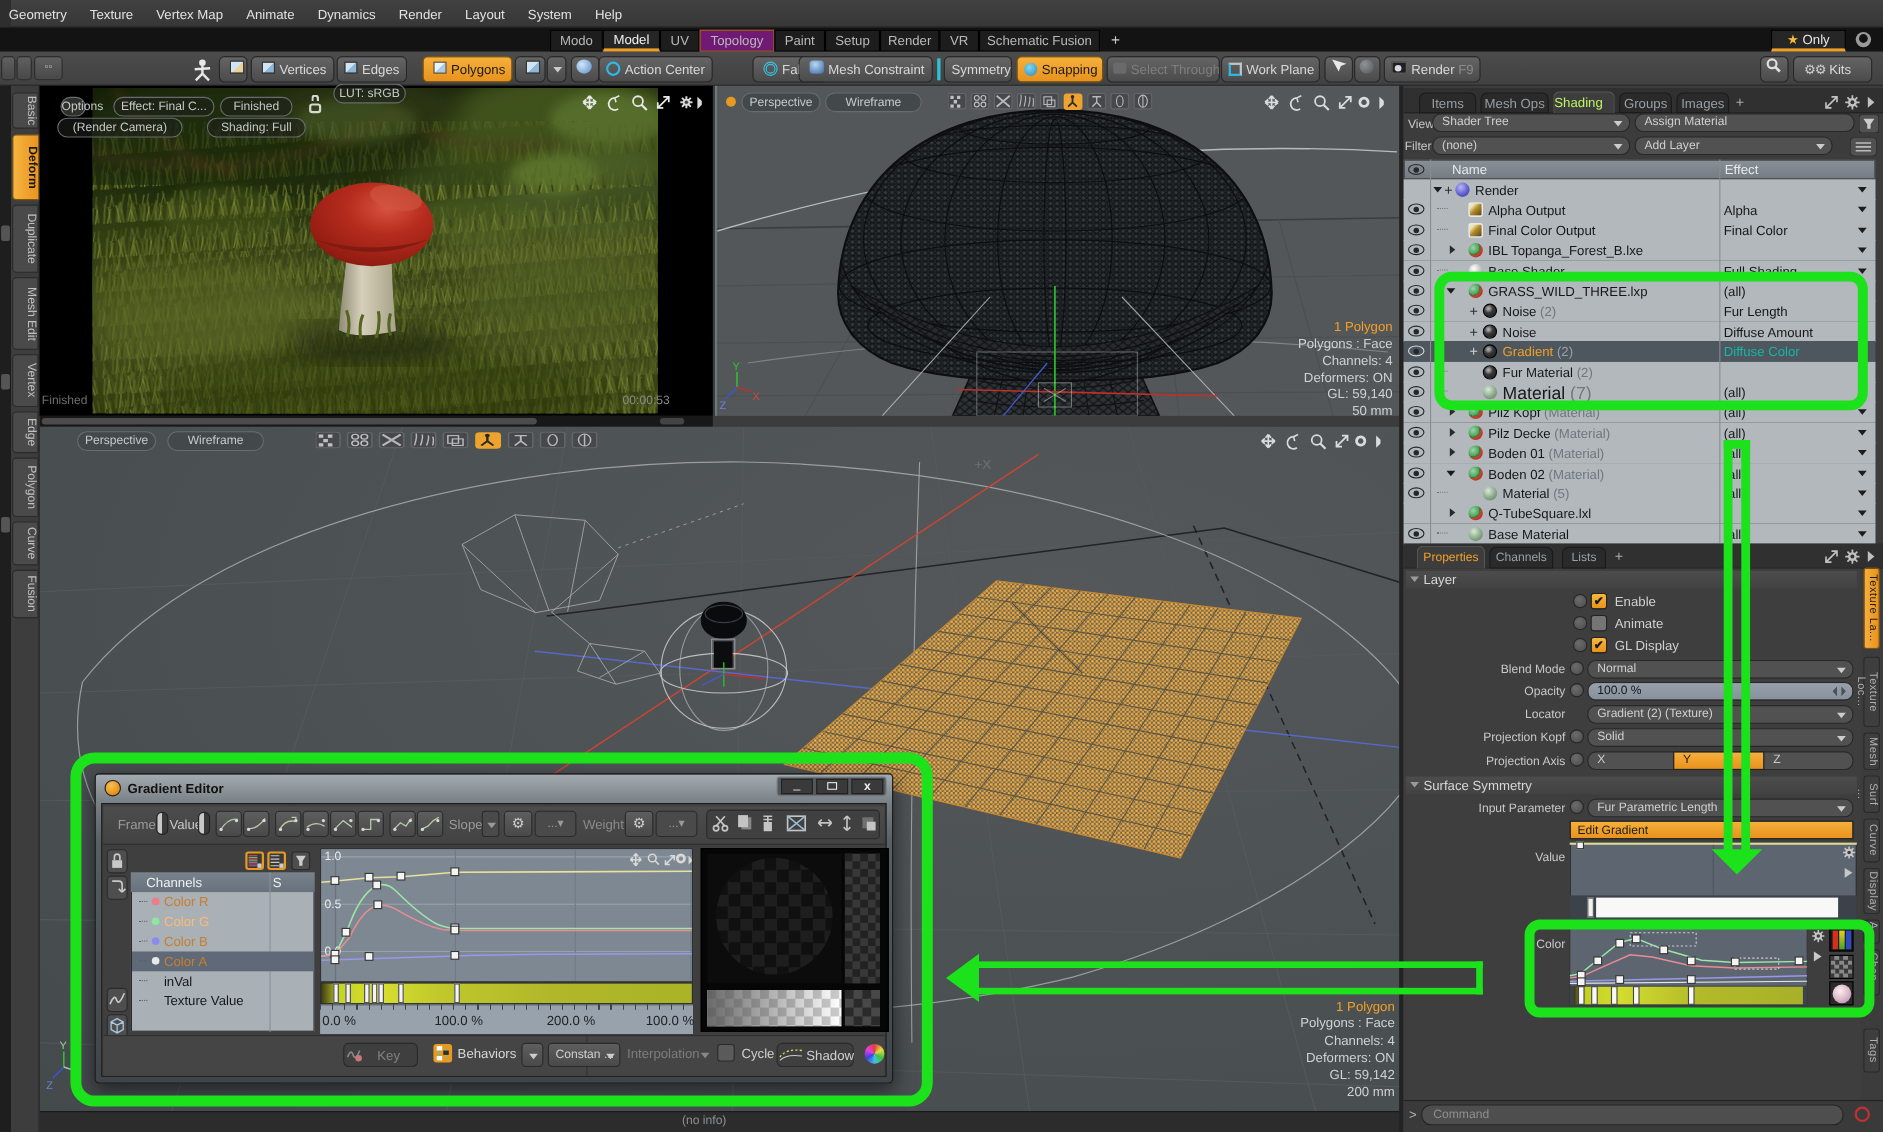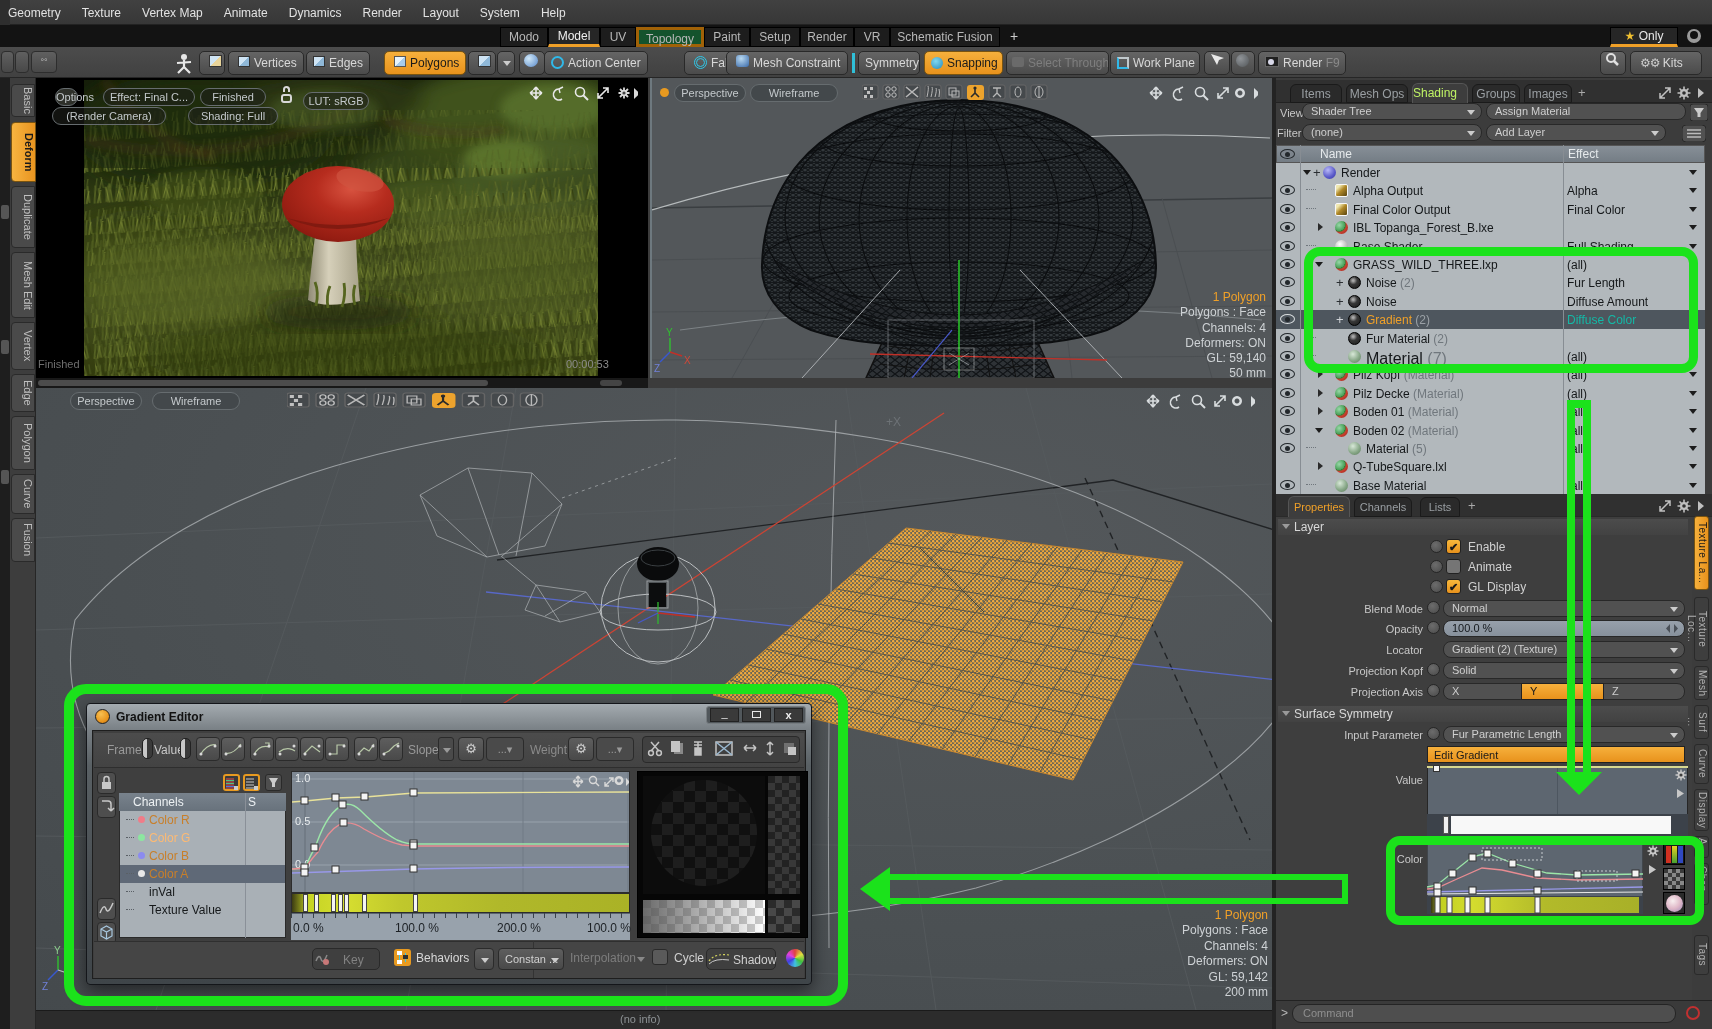--- a/index.html
+++ b/index.html
@@ -24,21 +24,21 @@
 <div class="a" style="left:0;top:0;width:10px;height:25px;background:#2e2e2e"></div>
 <div class="a" style="left:8px;top:6px;color:#e2e2e2;font-size:12px">
 <span style="margin-right:21px">Geometry</span><span style="margin-right:21px">Texture</span><span style="margin-right:21px">Vertex Map</span><span style="margin-right:21px">Animate</span><span style="margin-right:21px">Dynamics</span><span style="margin-right:21px">Render</span><span style="margin-right:21px">Layout</span><span style="margin-right:21px">System</span><span>Help</span></div>
 
 <div class="a" style="left:0;top:25px;width:1712px;height:22px;background:#131313"></div>
 <div id="tabs">
 <div class="a" style="left:500px;top:27px;height:20px;display:flex">
 <div style="width:48px;background:#1d1d1d;border:1px solid #000;color:#b8b8b8;font-size:12px;text-align:center;line-height:18px">Modo</div>
 <div style="width:52px;background:#262626;border:1px solid #000;border-bottom:3px solid #f0a028;color:#f0f0f0;font-size:12px;text-align:center;line-height:16px">Model</div>
 <div style="width:36px;background:#1d1d1d;border:1px solid #000;color:#b8b8b8;font-size:12px;text-align:center;line-height:18px">UV</div>
-<div style="width:68px;background:#14532d;border:3px solid #a16207;color:#b8b8b8;font-size:12px;text-align:center;line-height:18px">Topology</div>
+<div style="width:68px;background:#701a75;border:1px solid #a16207;color:#b8b8b8;font-size:12px;text-align:center;line-height:18px">Topology</div>
 <div style="width:46px;background:#1d1d1d;border:1px solid #000;color:#b8b8b8;font-size:12px;text-align:center;line-height:18px">Paint</div>
 <div style="width:50px;background:#1d1d1d;border:1px solid #000;color:#b8b8b8;font-size:12px;text-align:center;line-height:18px">Setup</div>
 <div style="width:54px;background:#1d1d1d;border:1px solid #000;color:#b8b8b8;font-size:12px;text-align:center;line-height:18px">Render</div>
 <div style="width:36px;background:#1d1d1d;border:1px solid #000;color:#b8b8b8;font-size:12px;text-align:center;line-height:18px">VR</div>
 <div style="width:110px;background:#1d1d1d;border:1px solid #000;color:#b8b8b8;font-size:12px;text-align:center;line-height:18px">Schematic Fusion</div>
 <div style="width:28px;color:#cccccc;font-size:14px;text-align:center;line-height:18px">+</div>
 </div>
 <div class="a" style="left:1610px;top:27px;width:68px;height:20px;background:#262626;border:1px solid #000;border-bottom:3px solid #f0a028;color:#e8e8e8;font-size:12px;text-align:center;line-height:16px"><span style="color:#f0c030">★</span> Only</div>
 <div class="a" style="left:1687px;top:29px;width:14px;height:14px;border-radius:50%;background:#9a9a9a"></div>
 <div class="a" style="left:1690px;top:31px;width:8px;height:8px;border-radius:50%;background:#131313"></div>
@@ -173,21 +173,21 @@
 <ellipse cx="254" cy="124" rx="56" ry="38" fill="url(#cap)"></ellipse>
 <path d="M203 138 q51 14 102 0 q-24 11 -51 11 q-27 0 -51 -11 Z" fill="#811a10"></path>
 <ellipse cx="276" cy="100" rx="24" ry="11" fill="#d05540" opacity="0.65" transform="rotate(12 276 100)"></ellipse>
 <path d="M232 226 q3 -14 -1 -24 M244 228 q-2 -13 2 -22 M258 227 q4 -12 2 -24 M271 225 q-3 -10 0 -20 M282 222 q3 -9 0 -18" stroke="#55651f" stroke-width="2.8" fill="none"></path>
 </svg>
 <div class="pill" style="left:55px;top:88px;width:23px;background:rgba(58,60,52,.8)">Options</div>
 <div class="pill" style="left:103px;top:88px;width:92px;background:rgba(30,32,26,.6)">Effect: Final C...</div>
 <div class="pill" style="left:200px;top:88px;width:66px;background:rgba(30,32,26,.6)">Finished</div>
 <div class="a" style="left:281px;top:88px;width:11px;height:9px;border:2px solid #d8d8d8;border-radius:3px;margin-top:6px"></div>
 <div class="a" style="left:283px;top:86px;width:7px;height:6px;border:2px solid #d8d8d8;border-bottom:none;border-radius:4px 4px 0 0"></div>
-<div class="pill" style="left:303px;top:92px;width:66px;background:rgba(30,32,26,.6)">LUT: sRGB</div>
+<div class="pill" style="left:303px;top:76px;width:66px;background:rgba(30,32,26,.6)">LUT: sRGB</div>
 <div class="pill" style="left:52px;top:107px;width:114px;background:rgba(30,32,26,.6)">(Render Camera)</div>
 <div class="pill" style="left:188px;top:107px;width:90px;background:rgba(30,32,26,.6)">Shading: Full</div>
 <svg class="a" style="left:528px;top:84px" width="110" height="20">
 <g stroke="#e8e8e8" stroke-width="1.6" fill="none">
 <path d="M8 3 L8 15 M2 9 L14 9 M8 3 l-2.5 3 M8 3 l2.5 3 M8 15 l-2.5 -3 M8 15 l2.5 -3 M2 9 l3 -2.5 M2 9 l3 2.5 M14 9 l-3 -2.5 M14 9 l-3 2.5"></path>
 <path d="M31 5 a5.5 5.5 0 1 0 3 10"></path>
         <path d="M31 5 l4 -2 M31 5 l1 4" stroke-width="1.4"></path>
 <circle cx="52" cy="8" r="4.5"></circle>
         <path d="M55 11 L60 16" stroke-width="2"></path>
 <path d="M70 14 L80 4 M70 9 L70 14 L75 14 M80 9 L80 4 L75 4"></path>

